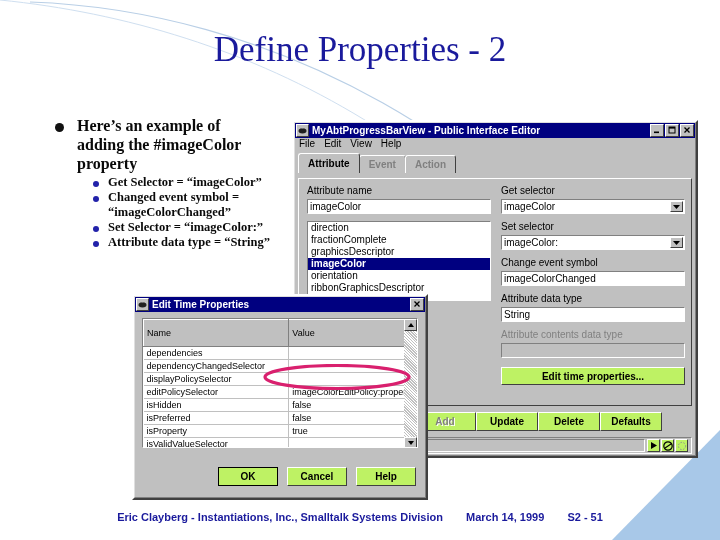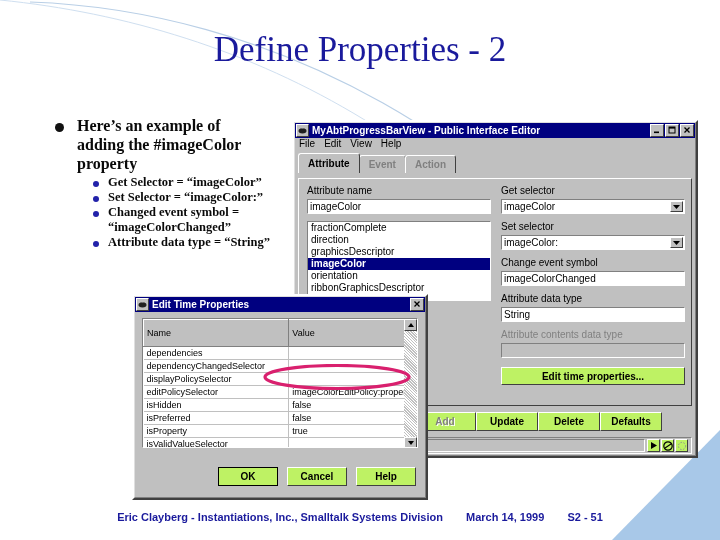--- a/index.html
+++ b/index.html
@@ -187,25 +187,25 @@
     <div class="b1-dot"></div>
     <div class="b1-text">Here’s an example of adding the #imageColor property</div>
   </div>
   <div class="sub-list">
     <div class="b2-row">
       <div class="b2-dot"></div>
       <div class="b2-text">Get Selector = “imageColor”</div>
     </div>
     <div class="b2-row">
       <div class="b2-dot"></div>
-      <div class="b2-text">Set Selector = “imageColor:”</div>
+      <div class="b2-text">Changed event symbol = “imageColorChanged”</div>
     </div>
     <div class="b2-row">
       <div class="b2-dot"></div>
-      <div class="b2-text">Changed event symbol = “imageColorChanged”</div>
+      <div class="b2-text">Set Selector = “imageColor:”</div>
     </div>
     <div class="b2-row">
       <div class="b2-dot"></div>
       <div class="b2-text">Attribute data type = “String”</div>
     </div>
   </div>
 </div>
 
 <div class="win" id="editor-window" style="left:292px; top:120px; width:406px; height:338px;">
 
@@ -252,22 +252,22 @@
   </div>
 
   <div style="position:absolute; left:4px; top:56px; width:394px; height:228px; background:#c0c0c0;
               border-top:1px solid #ffffff; border-left:1px solid #ffffff;
               border-right:1px solid #404040; border-bottom:1px solid #404040;">
 
     <div class="lbl" style="position:absolute; left:8px; top:6px;">Attribute name</div>
     <div class="field" style="position:absolute; left:8px; top:20px; width:184px;">imageColor</div>
 
     <div class="listbox" style="position:absolute; left:8px; top:42px; width:184px; height:80px;">
+      <div class="lb-item">direction</div>
       <div class="lb-item">fractionComplete</div>
-      <div class="lb-item">direction</div>
       <div class="lb-item">graphicsDescriptor</div>
       <div class="lb-item sel">imageColor</div>
       <div class="lb-item">orientation</div>
       <div class="lb-item">ribbonGraphicsDescriptor</div>
     </div>
 
     <div class="lbl" style="position:absolute; left:202px; top:6px;">Get selector</div>
     <div class="field combo" style="position:absolute; left:202px; top:20px; width:184px;">
       <span>imageColor</span>
       <span class="combo-arrow">

